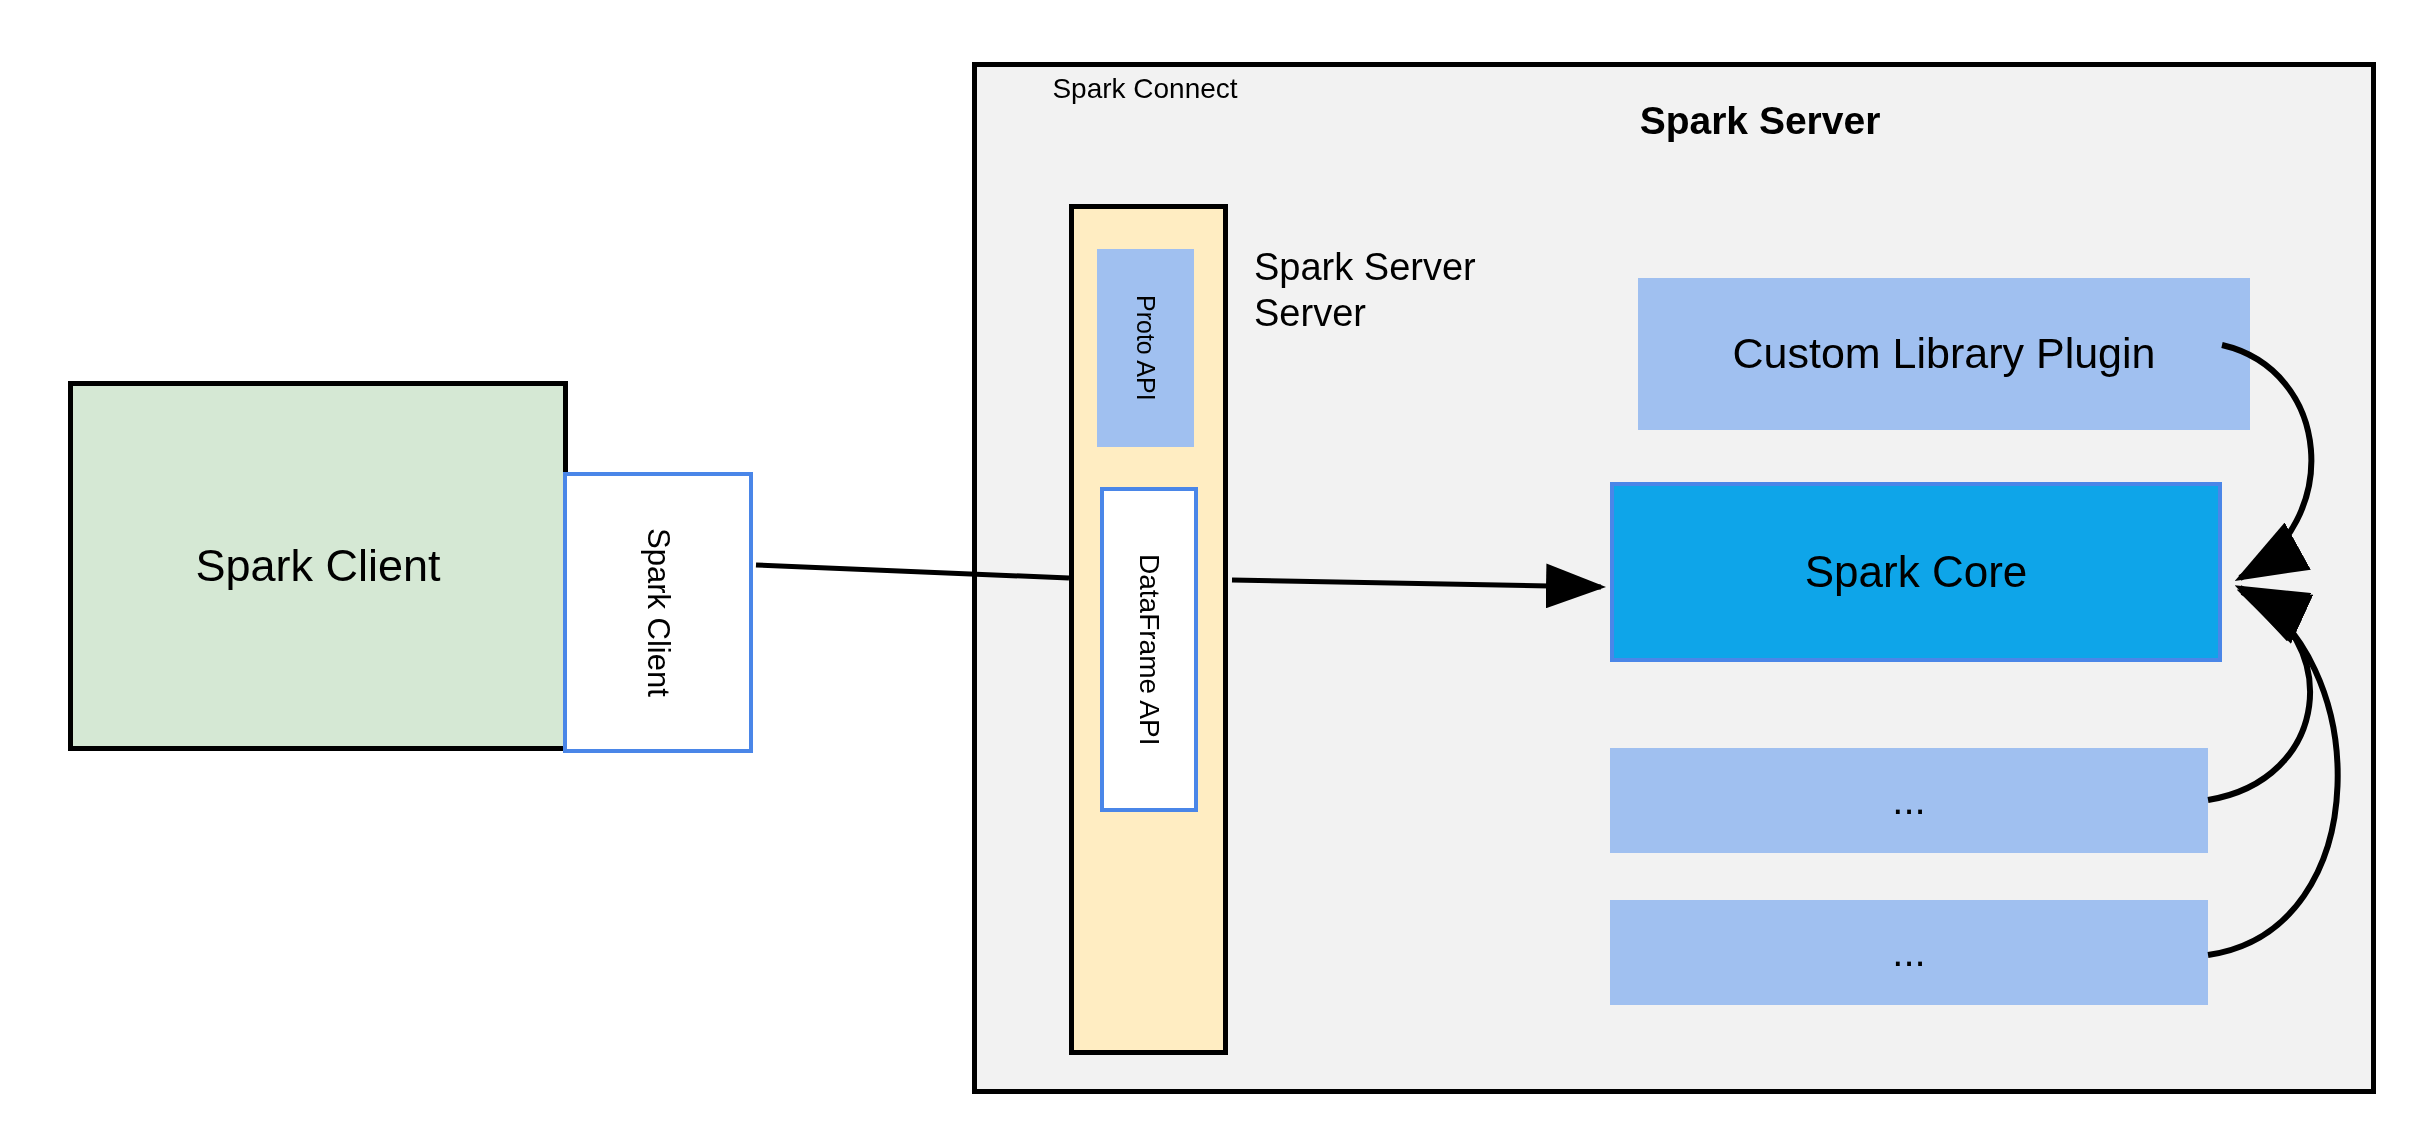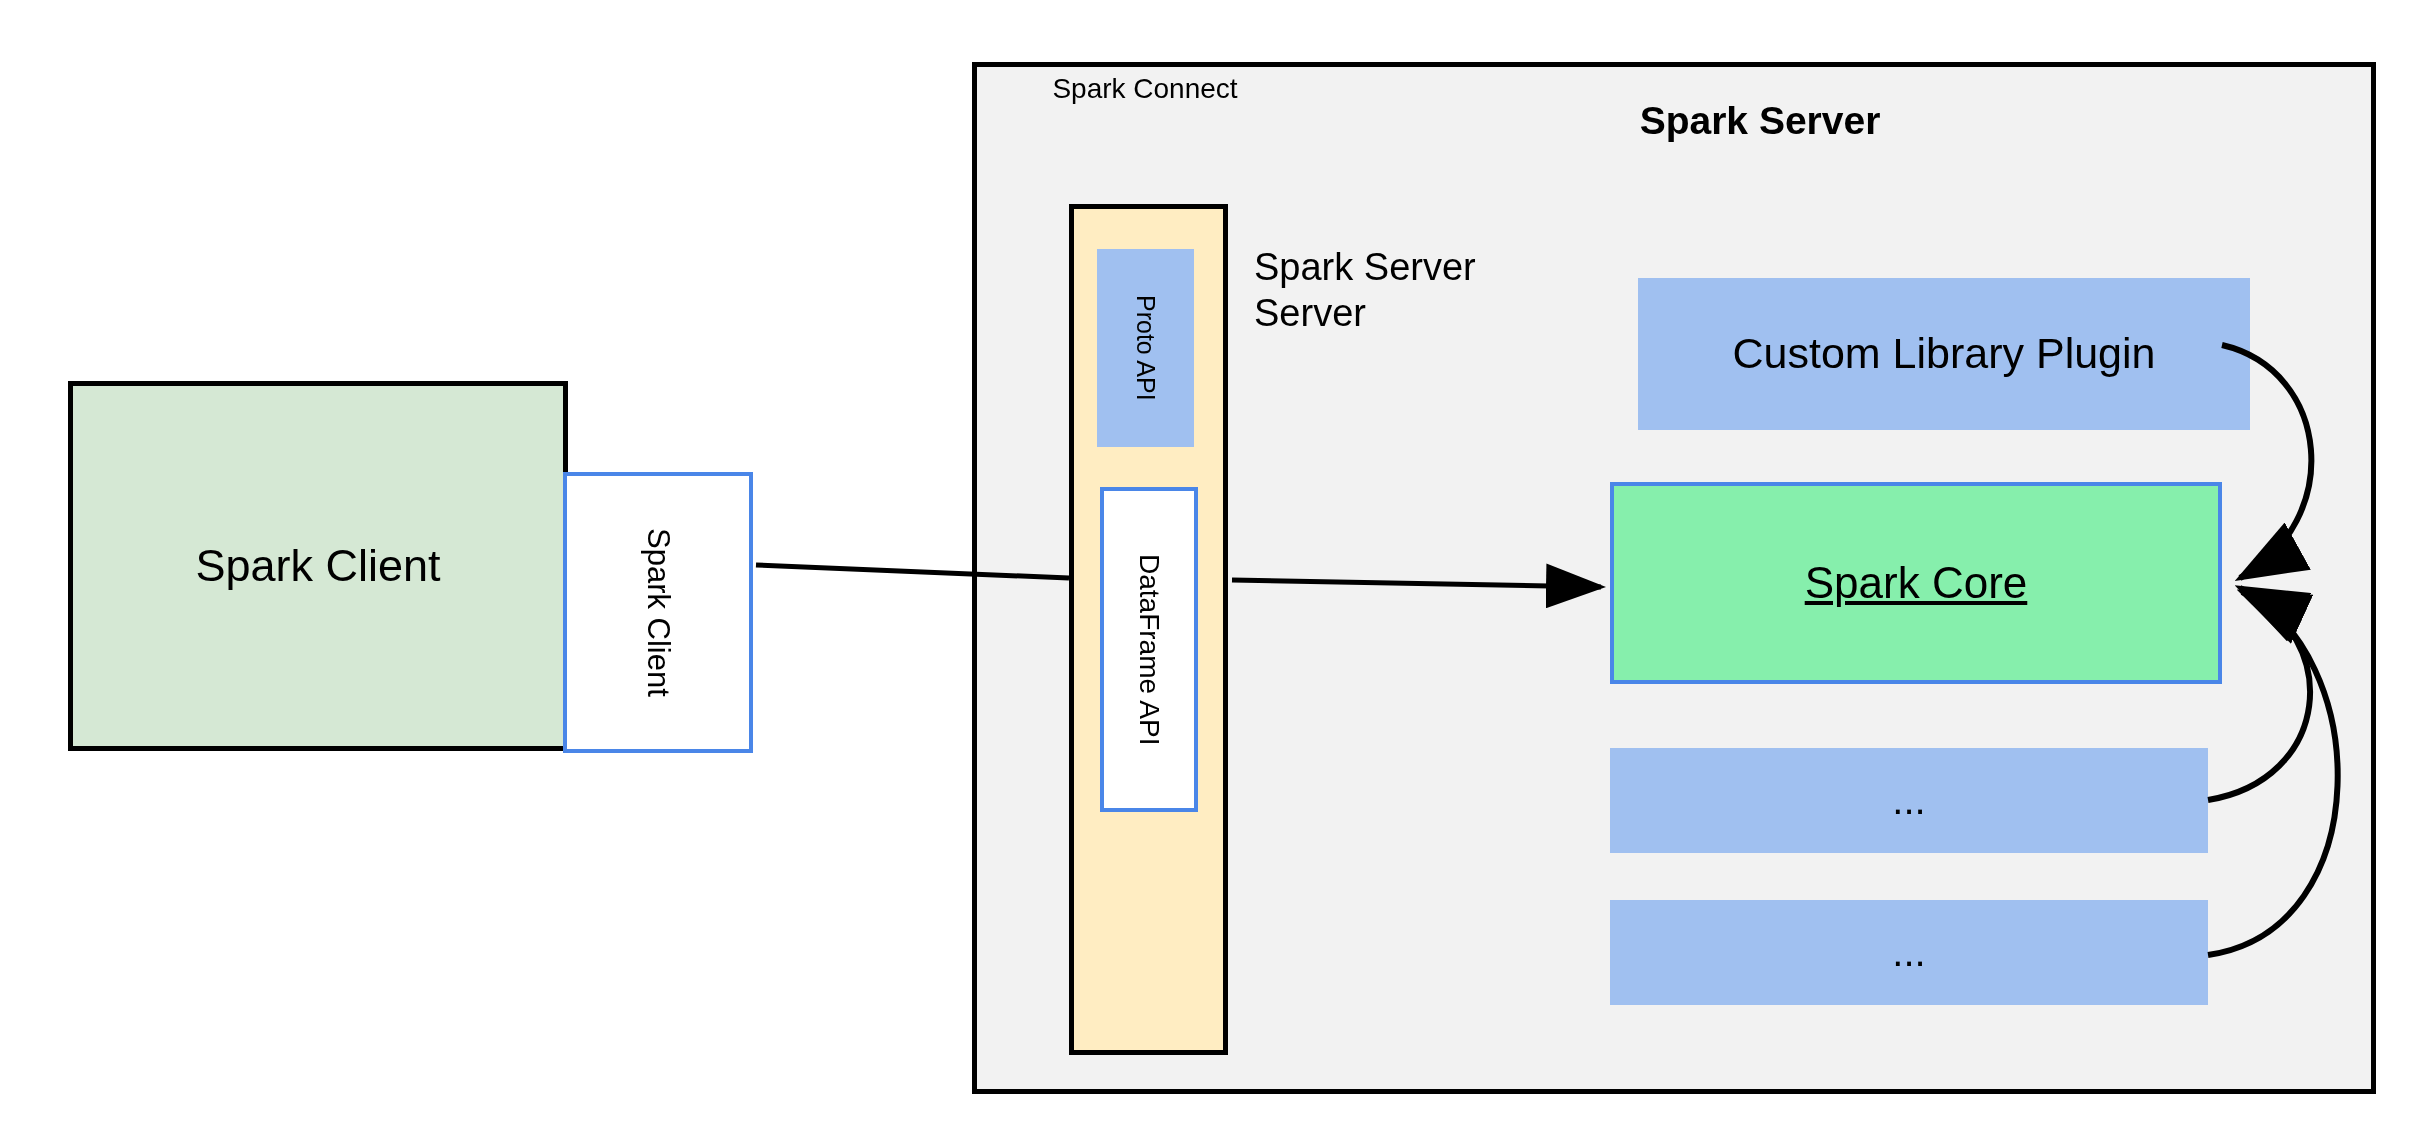--- a/index.html
+++ b/index.html
@@ -157,26 +157,25 @@
     height: 152px;
     background: #a0c0f0;
     font-size: 43px;
     z-index: 4;
     margin-left: 28px;
   }
   .spark-core {
     left: 1610px;
     top: 482px;
     width: 612px;
-    height: 202px;
-    background: #86efac;
+    height: 180px;
+    background: #0ea5e9;
     border: 4px solid #4a86e8;
     font-size: 44px;
     z-index: 4;
-    text-decoration: underline;
   }
   .dots-box-1 {
     left: 1610px;
     top: 748px;
     width: 598px;
     height: 105px;
     background: #a0c0f0;
     font-size: 40px;
     z-index: 4;
   }

